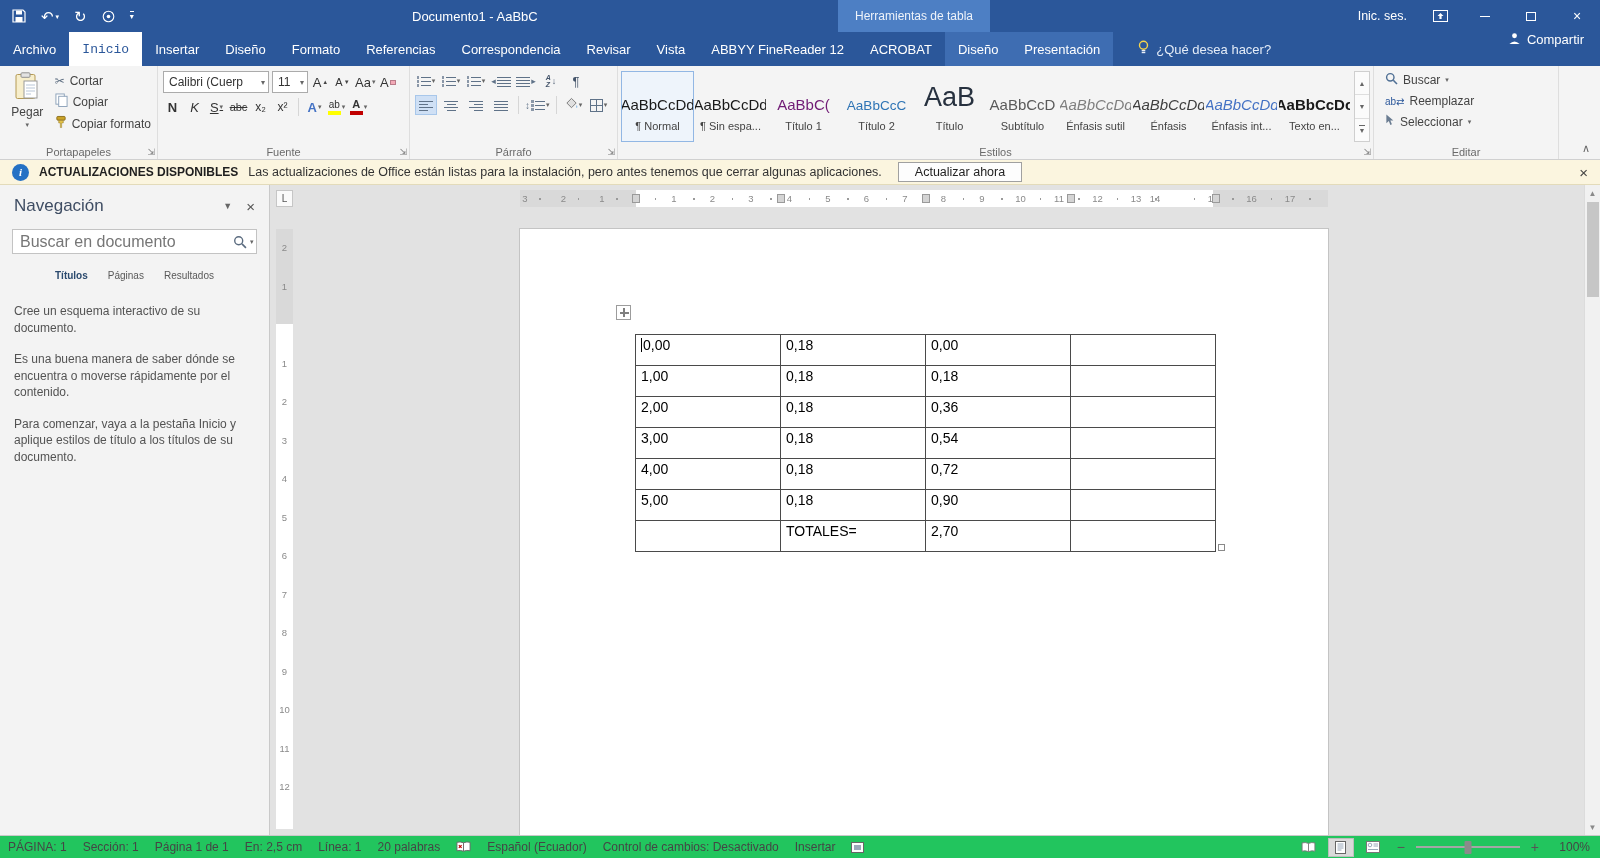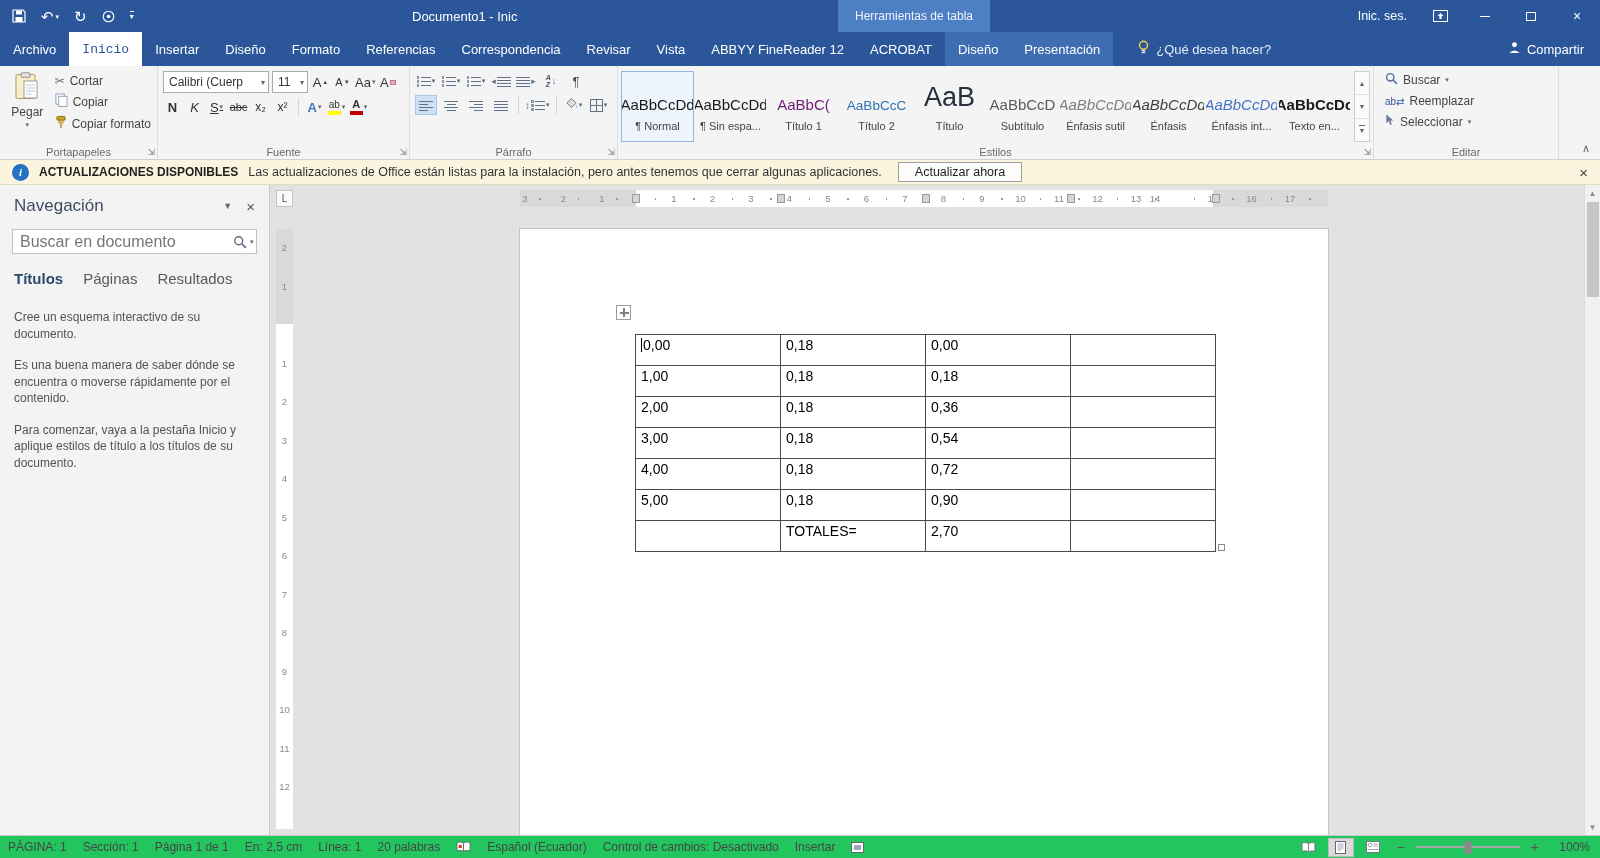--- a/index.html
+++ b/index.html
@@ -20,21 +20,21 @@
   .winbtn { width:46px; height:32px; display:flex; align-items:center; justify-content:center; font-size:14px; }
   .winbtn .min-bar { width:10px; height:1px; background:#fff; }
   .winbtn .max-box { width:10px; height:9px; border:1px solid #fff; }
 
   
   .tabrow { flex:0 0 34px; background:#2b579a; display:flex; align-items:stretch; color:#fff; }
   .tab { display:flex; align-items:center; padding:0 13px; font-size:13px; white-space:nowrap; }
   .tab.active { background:#fff; color:#2b579a;font-family:Liberation Mono, monospace; }
   .ctxtabs { display:flex; background:#3e6db2; }
   .tellme { display:flex; align-items:center; gap:6px; padding:0 24px; color:#e4ecf7; font-size:13px; }
-  .share { margin-left:auto; display:flex; align-items:center; gap:6px; padding:0 16px; font-size:13px; }
+  .share { margin-left:auto; display:flex; gap:6px; padding:0 16px; font-size:13px; }
 
   
   .ribbon { flex:0 0 94px; background:#f4f4f4; border-bottom:1px solid #d0d0d0; display:flex; position:relative; }
   .rgroup { position:relative; border-right:1px solid #dedede; height:100%; padding:4px 3px 17px 3px; }
   .rgroup-label { position:absolute; bottom:1px; left:0; right:0; text-align:center; font-size:11px; color:#6a6a6a; }
   .launcher { position:absolute; right:2px; bottom:2px; font-size:9px; color:#7a7a7a; line-height:1; }
   .g-clip { width:158px; display:flex; }
   .paste-btn { width:50px; display:flex; flex-direction:column; align-items:center; font-size:12px; color:#444; padding-top:2px; gap:2px; }
   .clip-col { display:flex; flex-direction:column; gap:3px; padding-top:3px; }
   .rbtn { display:flex; align-items:center; gap:5px; font-size:12px; color:#444; padding:1px 3px; white-space:nowrap; }
@@ -102,21 +102,21 @@
   .navpane { width:270px; background:#f3f3f3; border-right:1px solid #c9c9c9; display:flex; flex-direction:column; }
   .np-titlerow { display:flex; align-items:center; padding:11px 14px 0 14px; }
   .np-title { font-size:17px; color:#3f4d63; }
   .np-titlerow .np-dd { margin-left:auto; color:#666; font-size:9px; padding:0 14px; }
   .np-titlerow .np-close { color:#555; font-size:15px; }
   .np-search { margin:13px 12px 0 12px; height:25px; background:#fff; border:1px solid #c3c3c3; display:flex; align-items:center; }
   .np-search input { flex:1; border:none; outline:none; font-size:16px; padding-left:7px; color:#6d28d9; background:transparent; }
   .np-search input::placeholder { color:#767676; }
   .np-search-btn { display:flex; align-items:center; gap:3px; padding:0 6px; }
   .np-search-btn .dd { font-size:7px; color:#666; }
-  .np-tabs { display:flex; gap:20px; margin:16px 14px 0 14px; font-size:15px; color:#595959; }
+  .np-tabs { display:flex; gap:20px; margin:16px 14px 0 14px; font-size:10px; color:#595959;justify-content:center; }
   .np-tab.active { font-weight:bold; color:#2b4a6e; }
   .np-body { margin:22px 14px 0 14px; display:flex; flex-direction:column; gap:15px; }
   .np-body p { font-size:12px; color:#535353; line-height:1.38; }
 
   .docarea { flex:1; position:relative; background:#e2e2e2; overflow:hidden; }
   .tabsel { position:absolute; left:6px; top:5px; width:17px; height:17px; background:#fafafa; border:1px solid #c6c6c6; font-size:10px; color:#555; display:flex; align-items:center; justify-content:center; }
   .h-ruler { position:absolute; left:250px; top:5px; width:808px; height:17px; background:#d9d9d9; }
   .h-ruler .rwhite { position:absolute; left:115.5px; top:0; width:577.5px; height:100%; background:#fff; }
   .rnum { position:absolute; top:2.5px; transform:translateX(-50%); font-size:9.5px; color:#8a8a8a; }
   .rdot { position:absolute; top:8px; width:1.5px; height:1.5px; background:#9a9a9a; }
@@ -169,21 +169,21 @@
       <span class="qbtn">↶<span class="mini-caret">▾</span></span>
       <span class="qbtn">↻</span>
       <span class="qbtn">
         <svg width="13" height="13" viewBox="0 0 13 13">
             <circle cx="6.5" cy="6.5" r="5.3" fill="none" stroke="#fff" stroke-width="1.1"></circle>
             <circle cx="6.5" cy="6.5" r="1.8" fill="#fff"></circle>
           </svg>
       </span>
       <span class="qbtn qat-menu">▾</span>
     </div>
-    <div class="tb-title">Documento1  -  Inic</div>
+    <div class="tb-title">Documento1  -  AaBbC</div>
     <div class="ctx-chip">Herramientas de tabla</div>
     <div class="tb-right">
       <span class="signin">Inic. ses.</span>
       <span class="ribbonopt">
         <svg width="15" height="12" viewBox="0 0 15 12">
             <rect x="0.5" y="0.5" width="14" height="11" fill="none" stroke="#fff"></rect>
             <path d="M7.5 3 L10.5 6 H8.6 V9 H6.4 V6 H4.5 Z" fill="#fff"></path>
           </svg>
       </span>
       <span class="winbtn">

